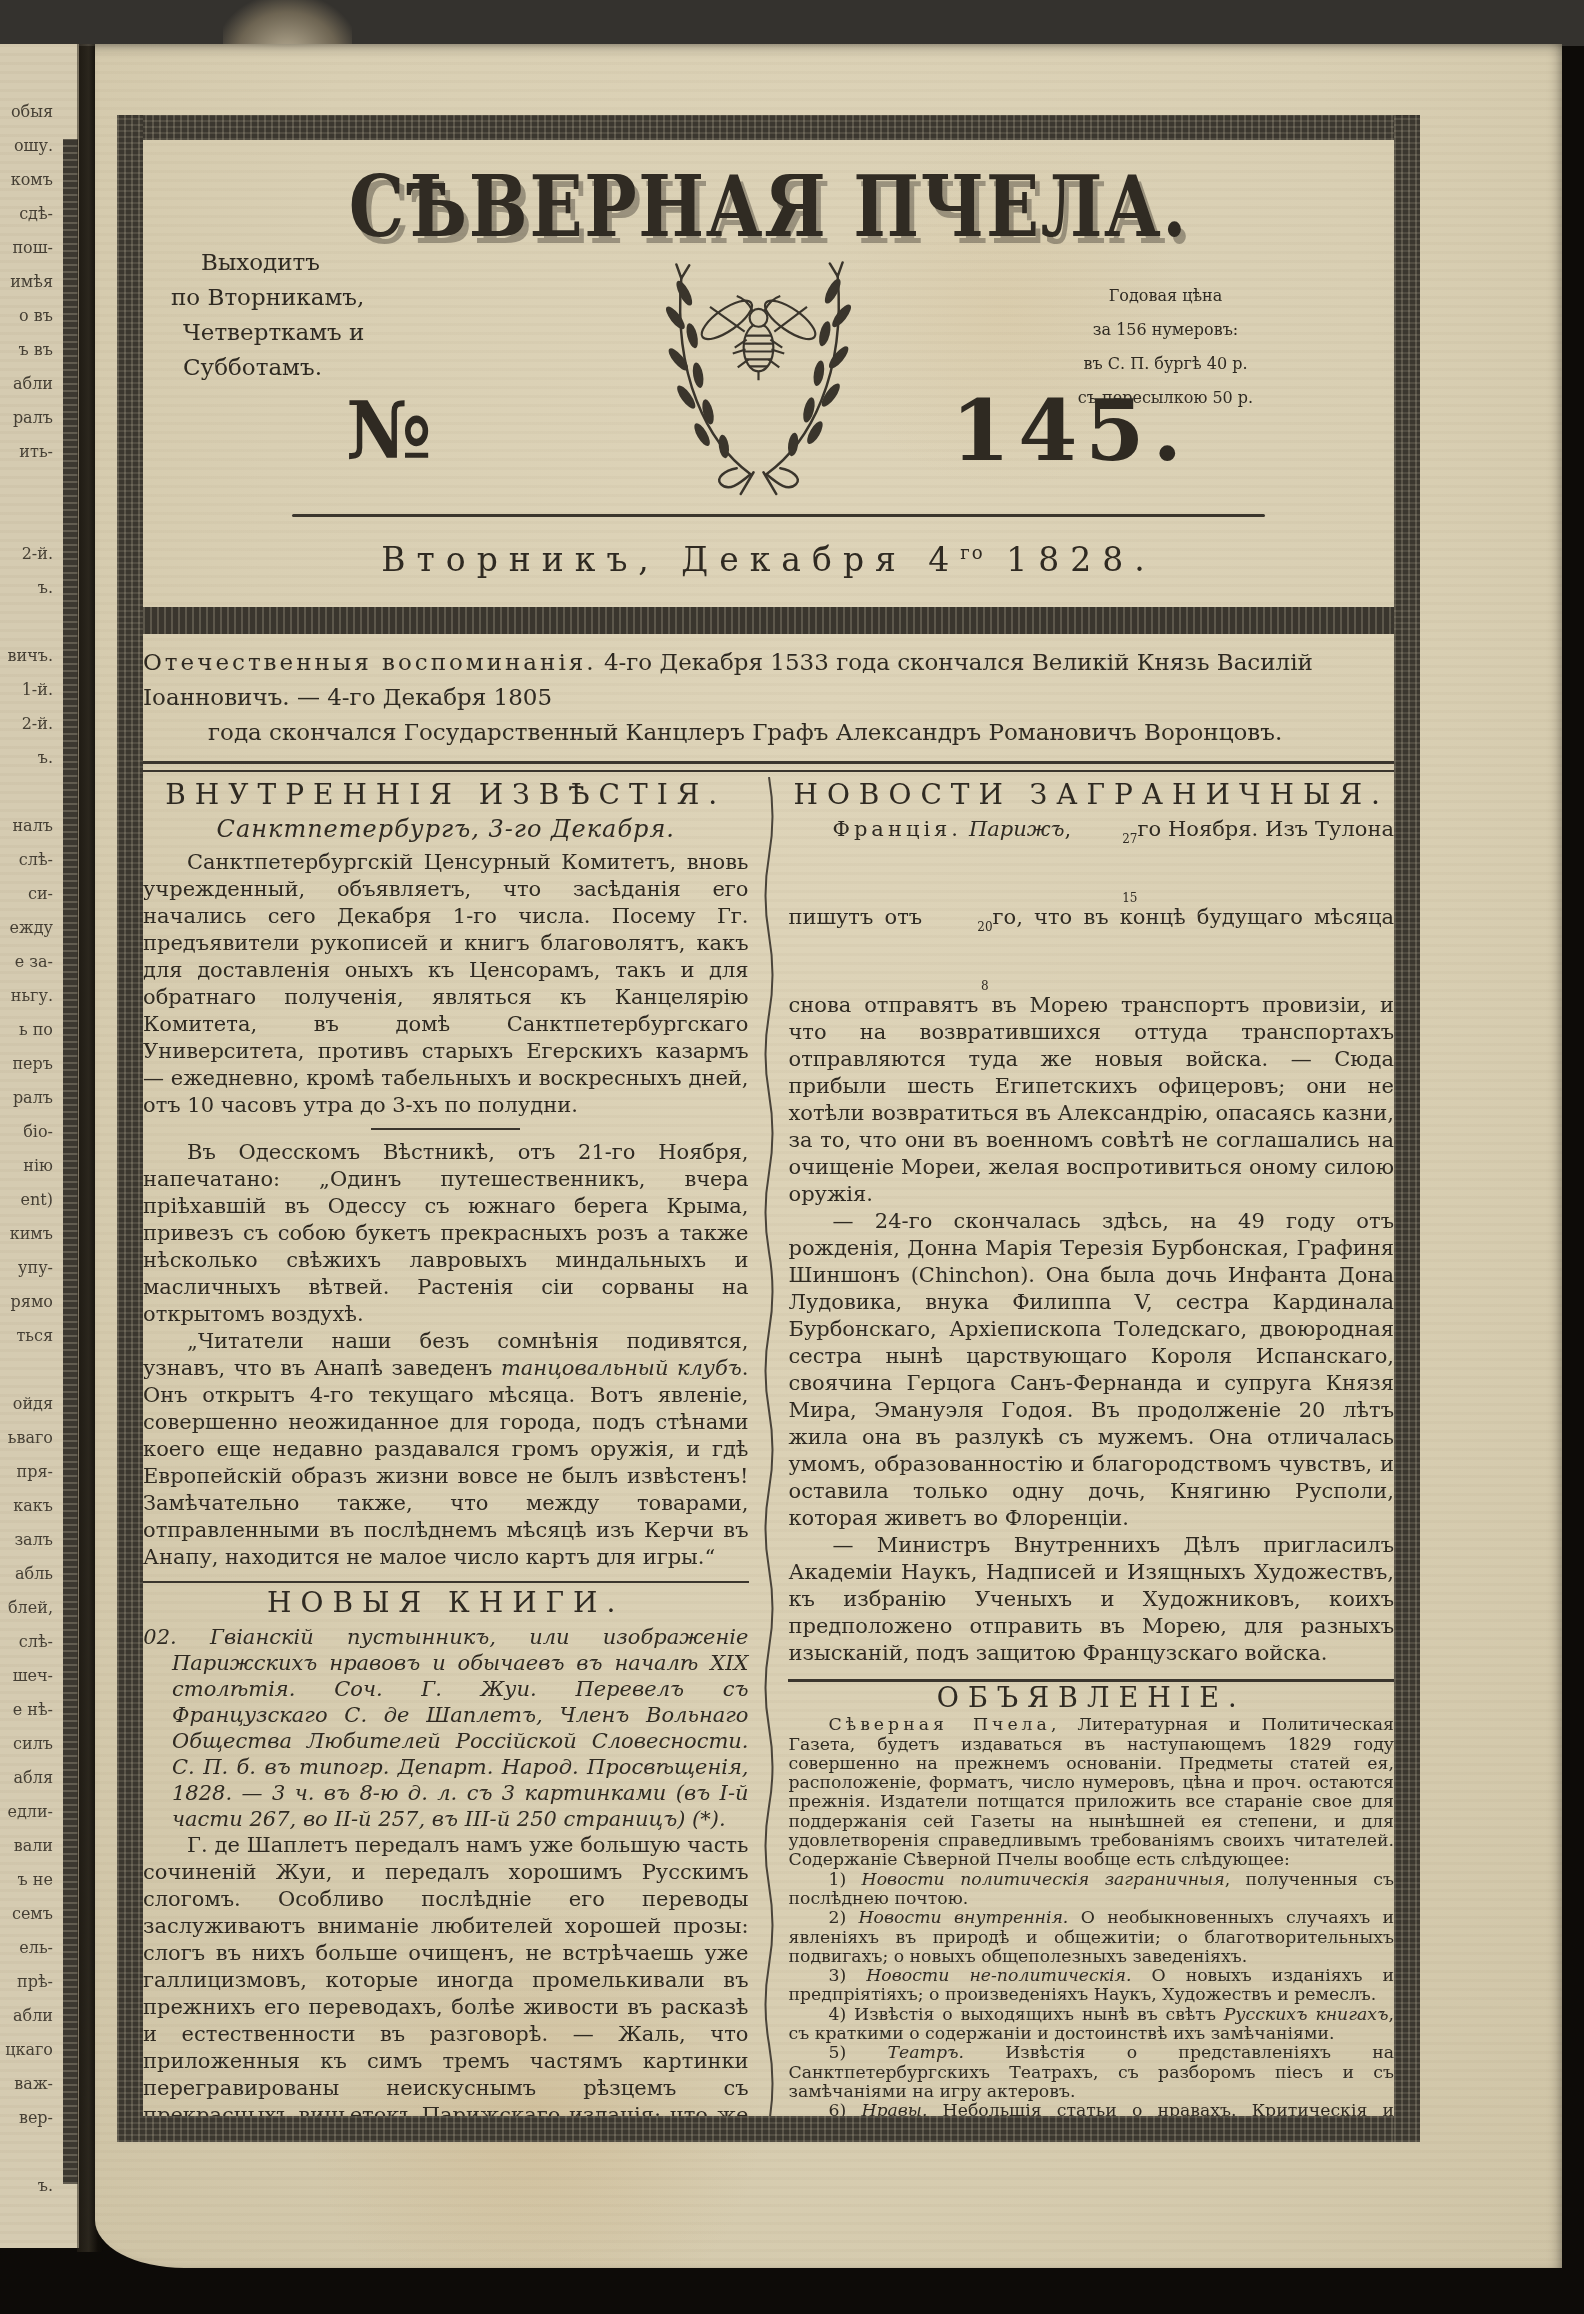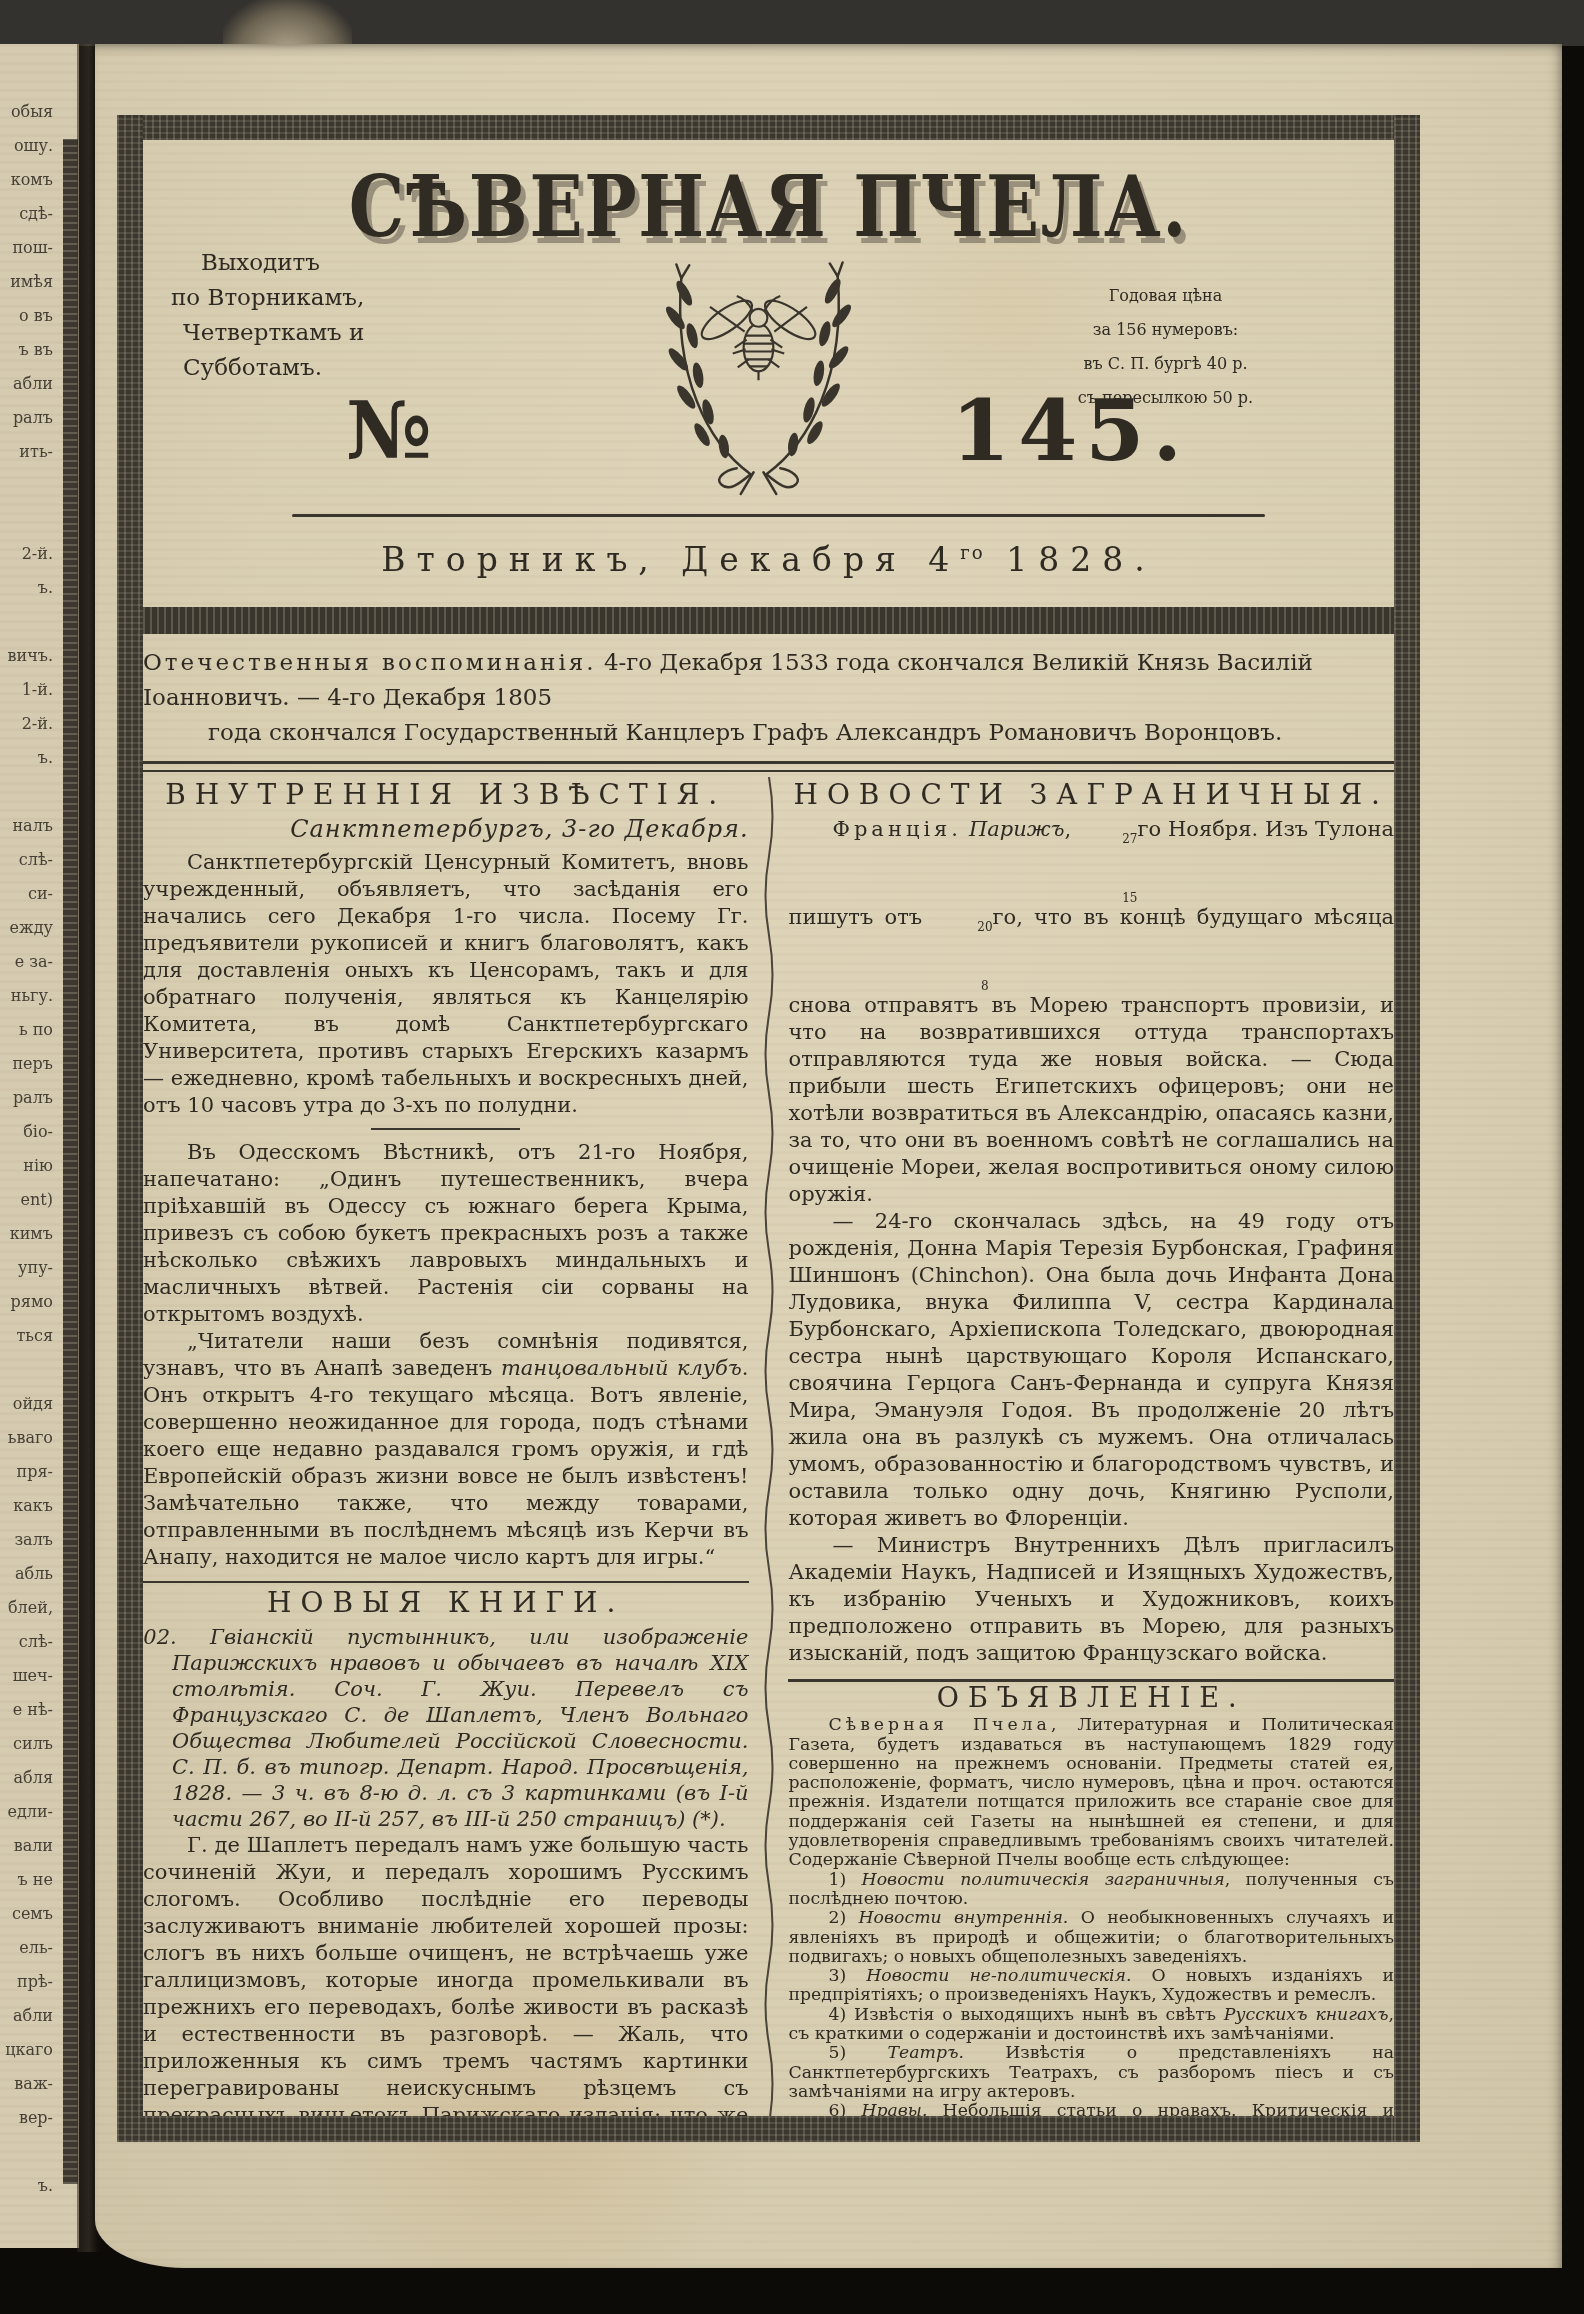--- a/index.html
+++ b/index.html
@@ -62,21 +62,21 @@
   .rule-heavy{position:absolute;left:0;right:0;top:467px;height:27px;background-color:#3a362e;
     background-image:repeating-linear-gradient(90deg, rgba(219,209,181,.22) 0 2px, rgba(0,0,0,0) 2px 7px);}
   .memorial{font-size:23px;line-height:35px;}
   .memorial .lead{letter-spacing:3px;}
   .memorial .l2{padding-left:65px;}
   .rule-double{margin-top:11px;height:6px;border-top:3px solid #3a352d;border-bottom:2px solid #3a352d;}
   .columns{display:flex;margin-top:5px;height:1364px;overflow:hidden;}
   .col{width:606px;font-size:21px;line-height:27px;text-align:justify;}
   .divider{width:40px;display:flex;justify-content:center;}
   .sec-head{font-size:28px;letter-spacing:9px;text-align:center;margin:4px 0 8px;white-space:nowrap;}
-  .col-date{font-style:italic;text-align:right;font-size:24px;letter-spacing:1px;margin-bottom:6px;}
+  .col-date{font-style:italic;text-align:center;font-size:24px;letter-spacing:1px;margin-bottom:6px;}
   .col p{margin:0;text-indent:44px;}
   .hr-short{width:149px;height:2px;background:#3a352d;margin:9px auto;}
   .hr-full{height:2px;background:#3a352d;margin:10px 0 6px;}
   .hr-thick{height:3px;background:#3a352d;margin:12px 0 4px;}
   .books-entry{font-style:italic;font-size:21px;line-height:26px;
     padding-left:29px;text-indent:-42px !important;}
   .lsp{letter-spacing:4px;}
   .frac{display:inline-flex;flex-direction:column;vertical-align:-7px;font-size:12px;line-height:11px;text-align:center;gap:48px;}
   .ann{font-size:17.3px;line-height:19.3px;}
   .ann p{text-indent:40px;margin:0;}

